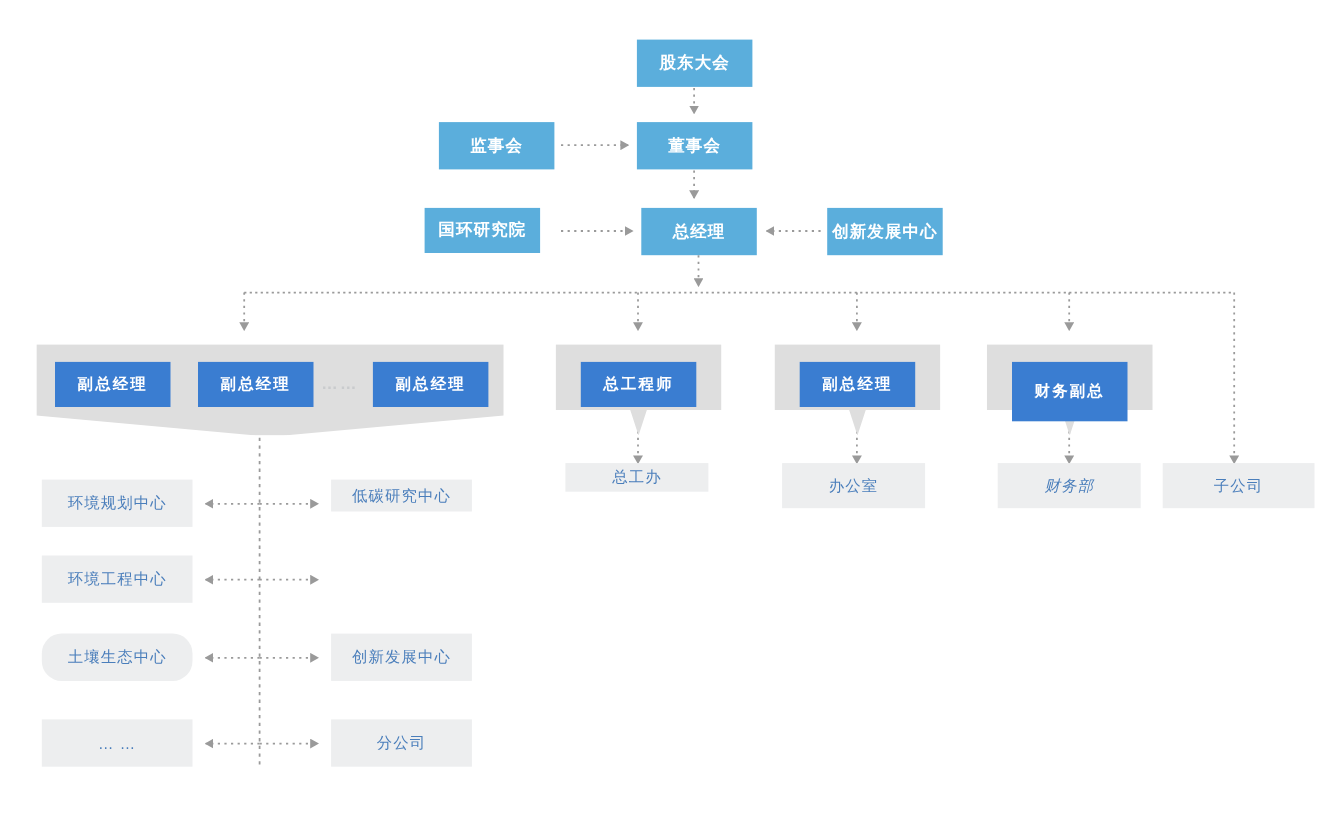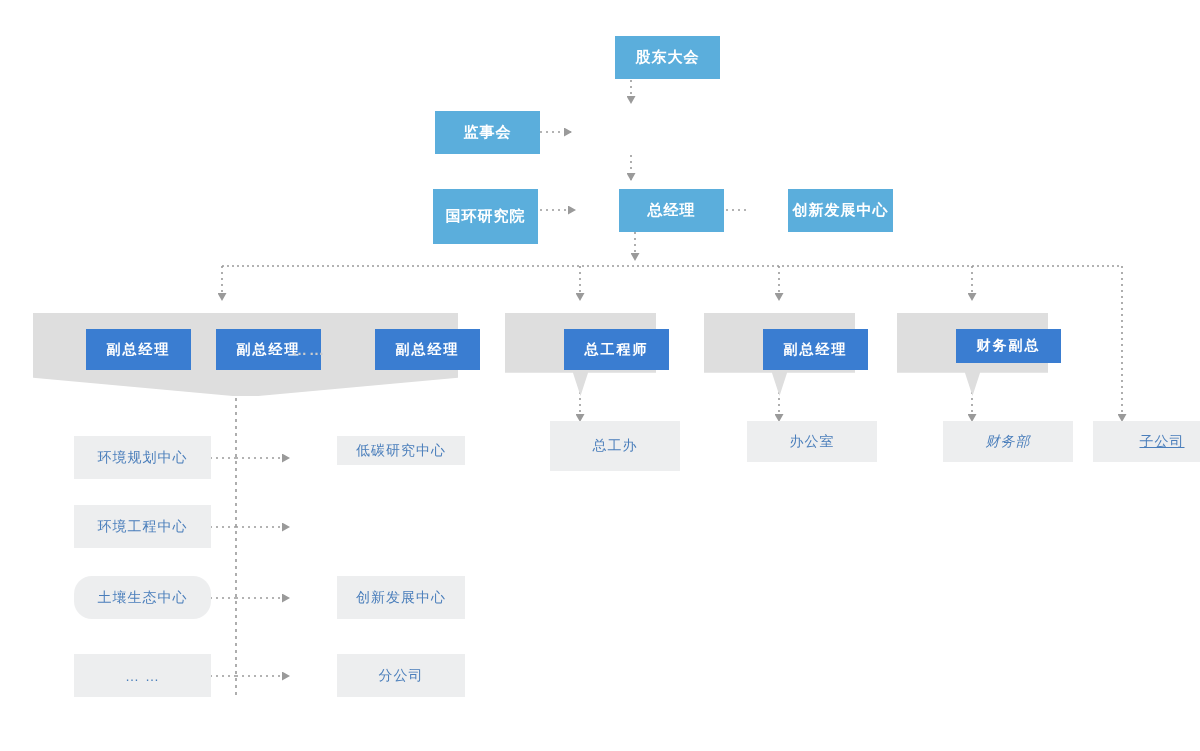--- a/index.html
+++ b/index.html
@@ -29,21 +29,20 @@
   .node {
     position: absolute;
     box-sizing: border-box;
     display: flex;
     align-items: center;
     justify-content: center;
     text-align: center;
     z-index: 3;
     letter-spacing: 1px;
     white-space: nowrap;
-    margin-left: 36px;
   }
   
   .box-top {
     background: #5BAEDC;
     color: #ffffff;
     font-size: 15px;
     font-weight: bold;
   }
   
   .box-exec {
@@ -144,50 +143,51 @@
       <path d="M236,598 L289,598" marker-end="url(#arrow-right)"></path>
       <path d="M236,676 L187,676" marker-end="url(#arrow-left)"></path>
       <path d="M236,676 L289,676" marker-end="url(#arrow-right)"></path>
     </g>
   </svg>
 
   <div class="node box-top" style="left:579px; top:36px; width:105px; height:43px;">股东大会</div>
 
   <div class="node box-top" style="left:399px; top:111px; width:105px; height:43px;">监事会</div>
 
+  <div class="node box-top" style="left:579px; top:111px; width:105px; height:43px;">董事会</div>
 
-  <div class="node box-top" style="left:397px; top:189px; width:105px; height:55px;">国环研究院</div>
+  <div class="node box-top" style="left:386px; top:189px; width:105px; height:41px;">国环研究院</div>
 
   <div class="node box-top" style="left:583px; top:189px; width:105px; height:43px;">总经理</div>
 
   <div class="node box-top" style="left:752px; top:189px; width:105px; height:43px;">创新发展中心</div>
 
   <div class="banner banner-wide" style="left:33px; top:313px; width:425px; height:83px;"></div>
 
   <div class="node box-exec" style="left:50px; top:329px; width:105px; height:41px;">副总经理</div>
   <div class="node box-exec" style="left:180px; top:329px; width:105px; height:41px;">副总经理</div>
   <div class="ellipsis-dots" style="left:292px; top:341px; width:40px;">……</div>
   <div class="node box-exec" style="left:339px; top:329px; width:105px; height:41px;">副总经理</div>
 
   <div class="banner banner-unit" style="left:505px; top:313px; width:151px; height:83px;"></div>
   <div class="node box-exec" style="left:528px; top:329px; width:105px; height:41px;text-align:right;">总工程师</div>
 
   <div class="banner banner-unit" style="left:704px; top:313px; width:151px; height:83px;"></div>
   <div class="node box-exec" style="left:727px; top:329px; width:105px; height:41px;">副总经理</div>
 
   <div class="banner banner-unit" style="left:897px; top:313px; width:151px; height:83px;"></div>
-  <div class="node box-exec" style="left:920px; top:329px; width:105px; height:34px;">财务副总</div>
+  <div class="node box-exec" style="left:920px; top:329px; width:105px; height:54px;">财务副总</div>
 
   <div class="node box-dept" style="left:38px; top:436px; width:137px; height:43px;">环境规划中心</div>
   <div class="node box-dept" style="left:38px; top:505px; width:137px; height:43px;">环境工程中心</div>
   <div class="node box-dept" style="left:38px; top:576px; width:137px; height:43px;border-radius:18px;">土壤生态中心</div>
   <div class="node box-dept" style="left:38px; top:654px; width:137px; height:43px;">… …</div>
 
   <div class="node box-dept" style="left:301px; top:436px; width:128px; height:29px;">低碳研究中心</div>
   <div class="node box-dept" style="left:301px; top:576px; width:128px; height:43px;">创新发展中心</div>
   <div class="node box-dept" style="left:301px; top:654px; width:128px; height:43px;">分公司</div>
 
-  <div class="node box-dept" style="left:514px; top:421px; width:130px; height:50px;">总工办</div>
+  <div class="node box-dept" style="left:514px; top:421px; width:130px; height:26px;">总工办</div>
   <div class="node box-dept" style="left:711px; top:421px; width:130px; height:41px;">办公室</div>
   <div class="node box-dept" style="left:907px; top:421px; width:130px; height:41px;font-style:italic;">财务部</div>
-  <div class="node box-dept" style="left:1057px; top:421px; width:138px; height:41px;text-decoration:underline;">子公司</div>
+  <div class="node box-dept" style="left:1057px; top:421px; width:138px; height:41px;">子公司</div>
 
 </div>
 
 </body></html>

